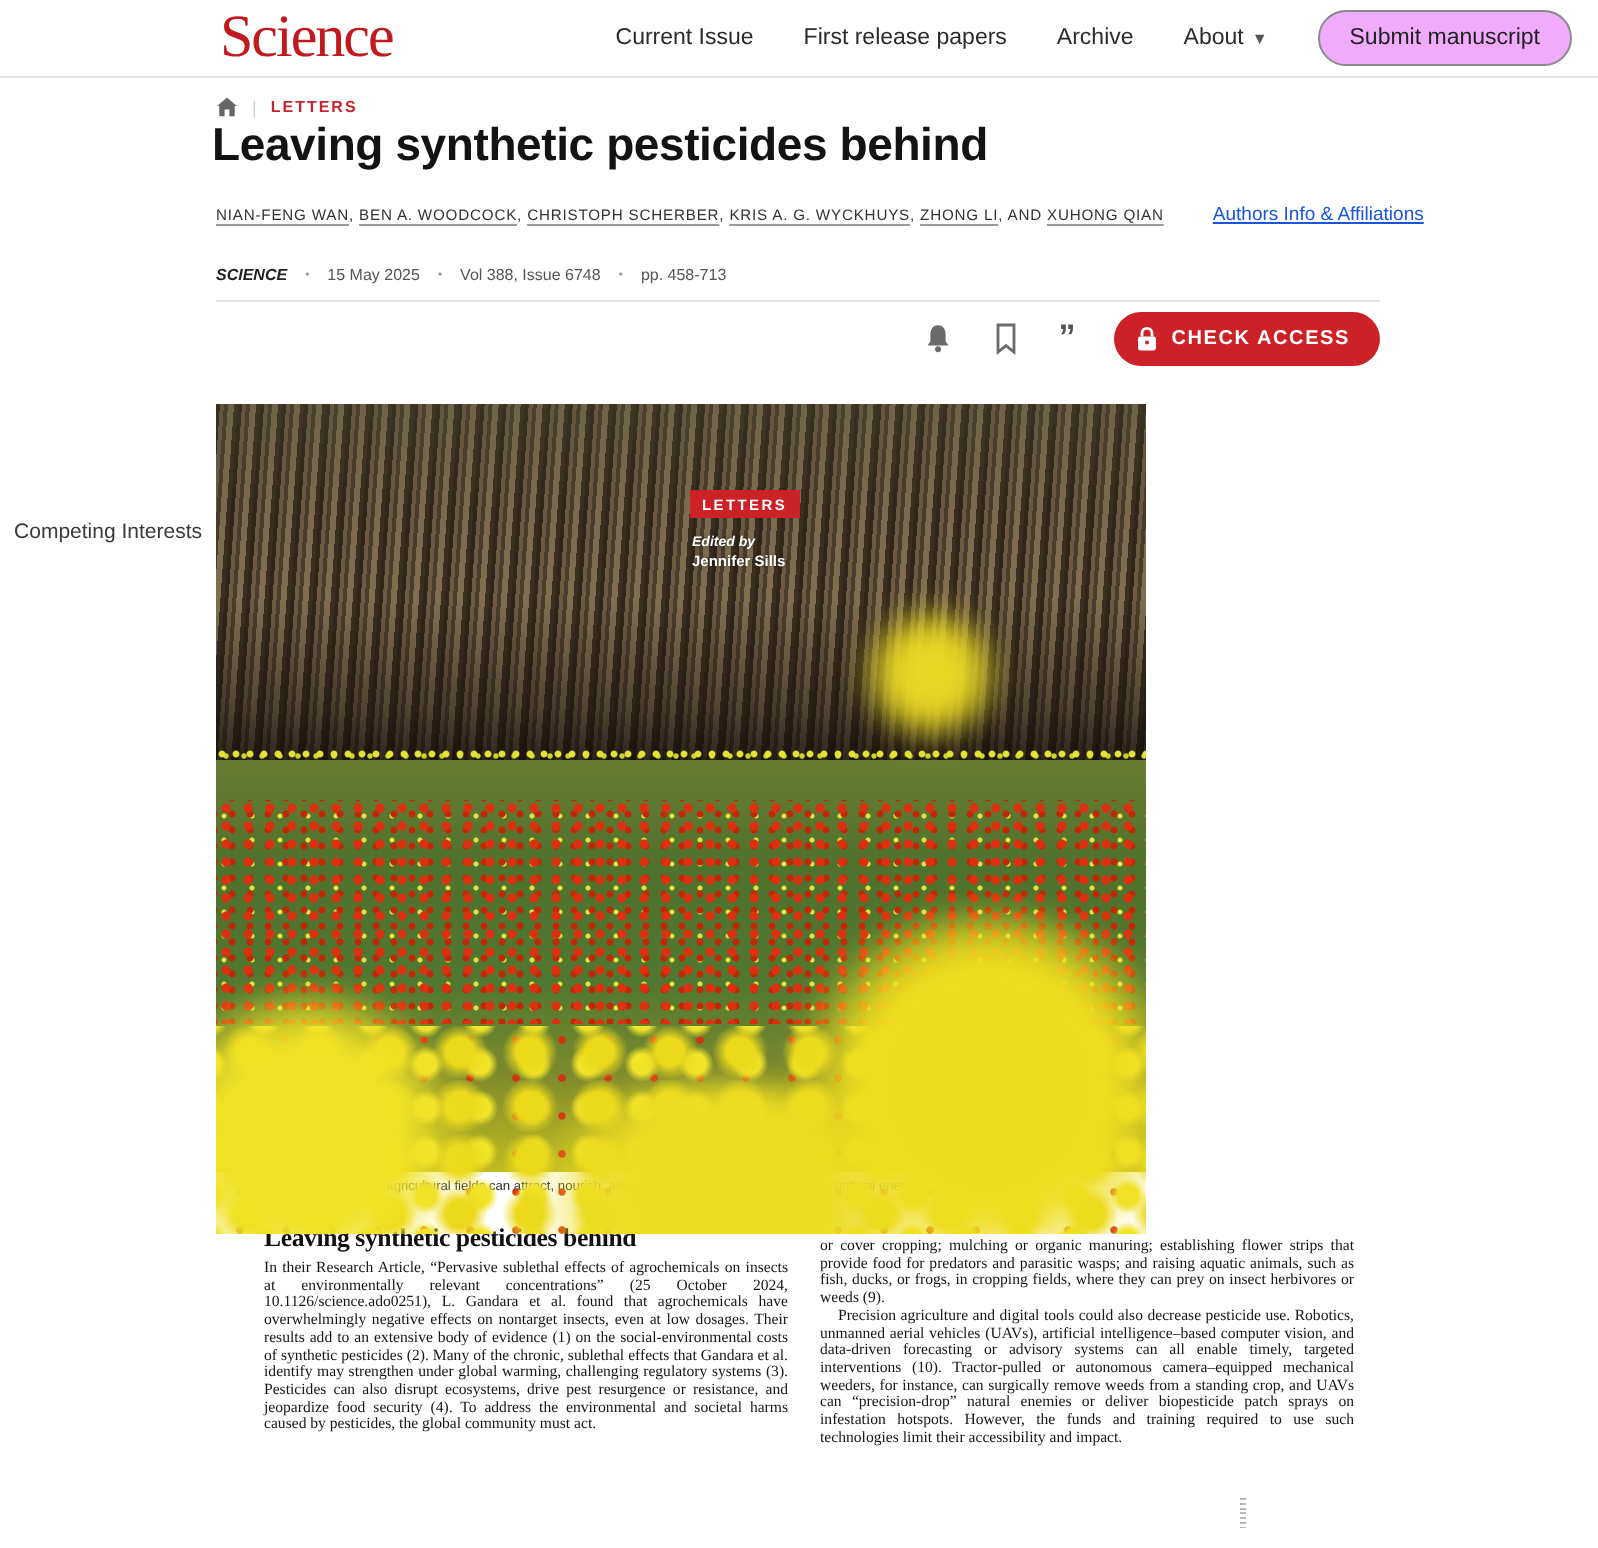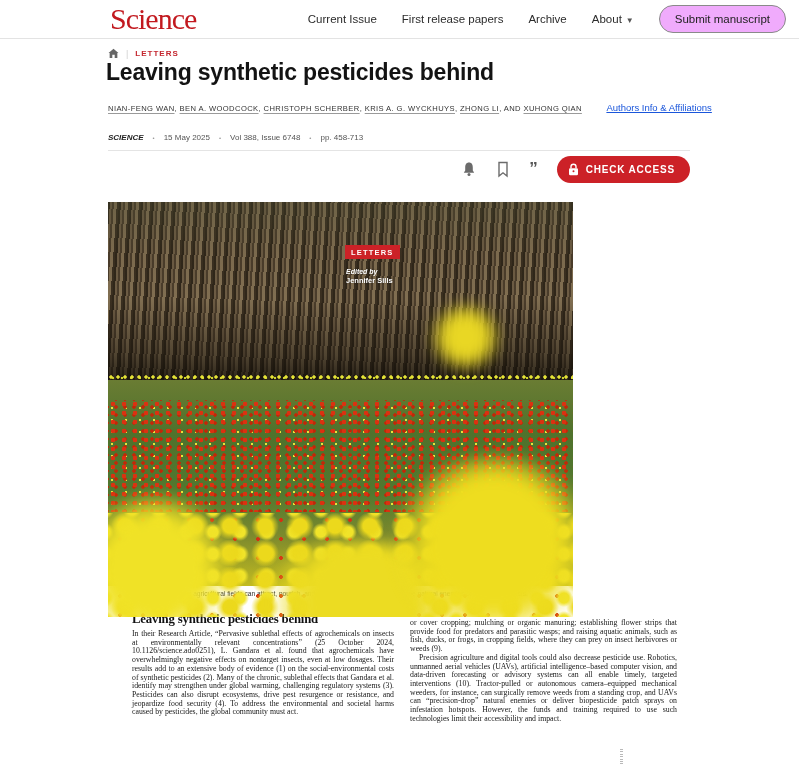--- a/index.html
+++ b/index.html
@@ -162,20 +162,21 @@
     <svg width="11" height="13" viewBox="0 0 11 13">
       <rect x="1" y="5.2" width="9" height="7" rx="1.2" fill="#fff"></rect>
       <path d="M3 5.2 V3.6 C3 2.2 4 1.2 5.5 1.2 C7 1.2 8 2.2 8 3.6 V5.2" fill="none" stroke="#fff" stroke-width="1.4"></path>
       <circle cx="5.5" cy="8.3" r="1" fill="#cc2127"></circle>
     </svg>
     <span>CHECK ACCESS</span>
   </button>
 </div>
 
 <div class="sidenav">
+  <div>Competing Interests</div>
 </div>
 
 <div class="figure">
   <div class="trees"></div>
   <div class="fringe"></div>
   <div class="meadow"></div>
   <div class="poppies" style="z-index:1;"></div>
   <div class="yblobs" style="z-index:2;"></div>
   <div class="blob b1" style="z-index:3;"></div>
   <div class="blob b2" style="z-index:3;"></div>

